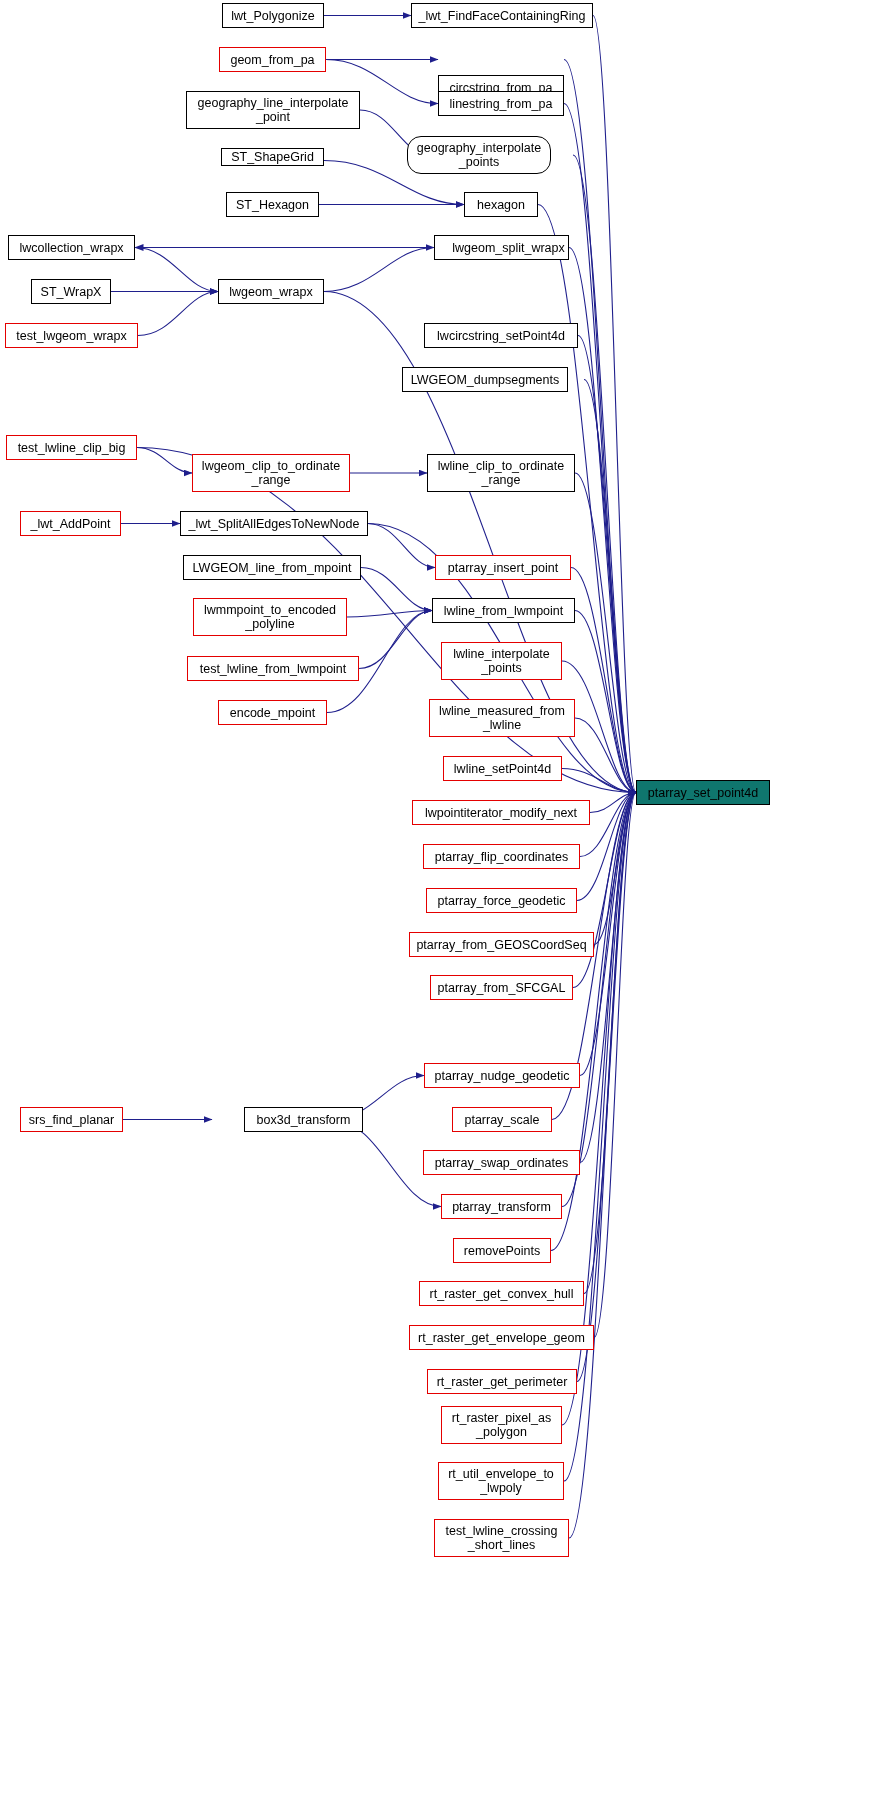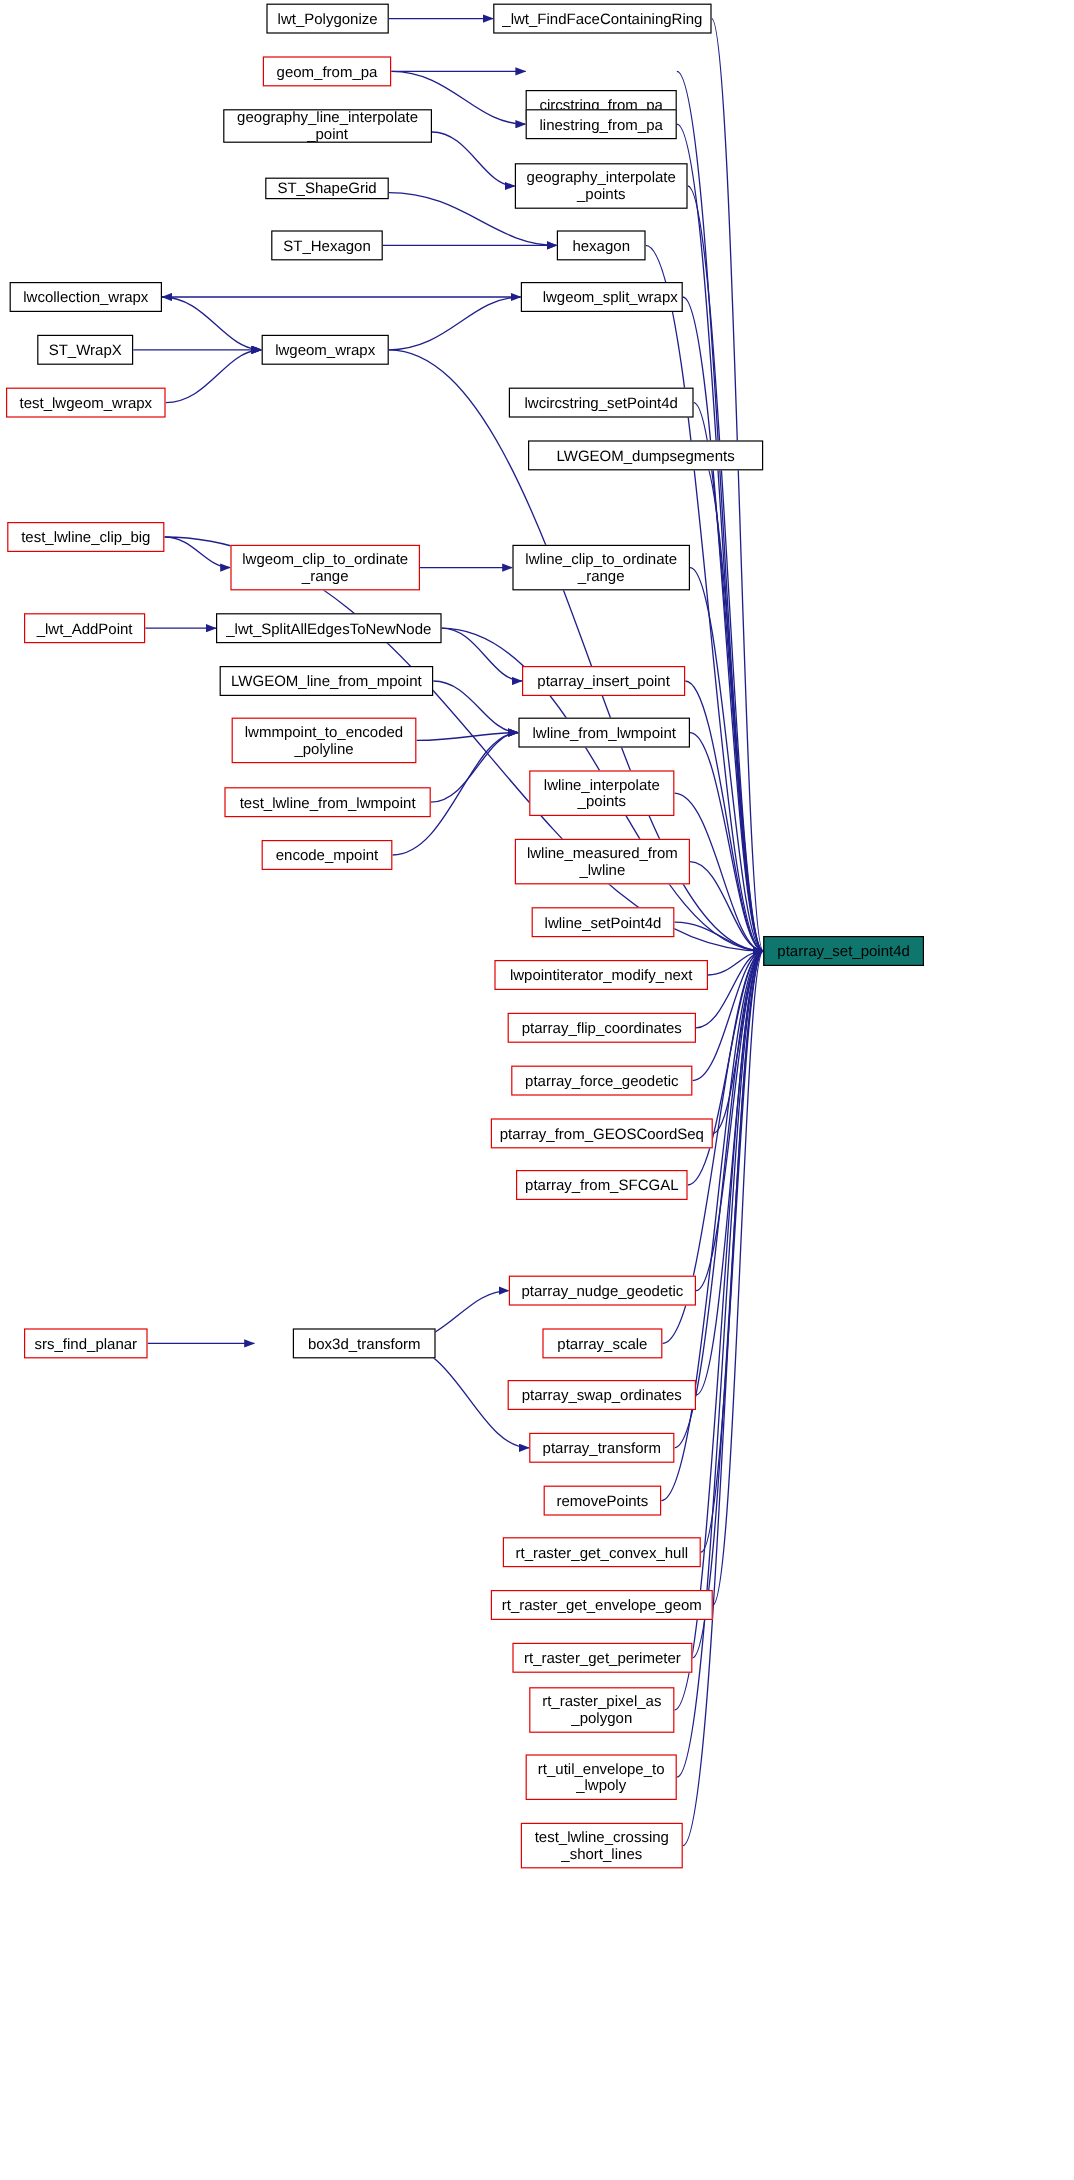--- a/index.html
+++ b/index.html
@@ -112,35 +112,35 @@
         <path d="M562,1425 C595.3,1425 607.88,792.5 636,792.5"></path>
         <path d="M564,1481 C596.4,1481 608.64,792.5 636,792.5"></path>
         <path d="M569,1538 C599.15,1538 610.54,792.5 636,792.5"></path>
       </g>
   </svg>
   <div id="node-layer">
       <div class="node" style="left: 222px; top: 3px; width: 102px; height: 25px;">lwt_Polygonize</div>
       <div class="node" style="left: 411px; top: 3px; width: 182px; height: 25px;">_lwt_FindFaceContainingRing</div>
       <div class="node red" style="left: 219px; top: 47px; width: 107px; height: 25px;">geom_from_pa</div>
       <div class="node" style="left: 438px; top: 47px; width: 126px; height: 25px; margin-top: 28px;">circstring_from_pa</div>
-      <div class="node" style="left: 186px; top: 91px; width: 174px; height: 28px;">geography_line_interpolate
+      <div class="node" style="left: 186px; top: 91px; width: 174px; height: 38px;">geography_line_interpolate
 _point</div>
       <div class="node" style="left: 438px; top: 91px; width: 126px; height: 25px;">linestring_from_pa</div>
       <div class="node" style="left: 221px; top: 148px; width: 103px; height: 18px;">ST_ShapeGrid</div>
-      <div class="node" style="left: 429px; top: 136px; width: 144px; height: 38px;">geography_interpolate
+      <div class="node" style="left: 407px; top: 136px; width: 144px; height: 38px; border-radius: 14px;">geography_interpolate
 _points</div>
       <div class="node" style="left: 226px; top: 192px; width: 93px; height: 25px;">ST_Hexagon</div>
       <div class="node" style="left: 464px; top: 192px; width: 74px; height: 25px;">hexagon</div>
       <div class="node" style="left: 8px; top: 235px; width: 127px; height: 25px;">lwcollection_wrapx</div>
       <div class="node" style="left: 434px; top: 235px; width: 135px; height: 25px; padding-left: 16px;">lwgeom_split_wrapx</div>
       <div class="node" style="left: 31px; top: 279px; width: 80px; height: 25px;">ST_WrapX</div>
       <div class="node" style="left: 218px; top: 279px; width: 106px; height: 25px;">lwgeom_wrapx</div>
       <div class="node red" style="left: 5px; top: 323px; width: 133px; height: 25px;">test_lwgeom_wrapx</div>
       <div class="node" style="left: 424px; top: 323px; width: 154px; height: 25px;">lwcircstring_setPoint4d</div>
-      <div class="node" style="left: 440px; top: 367px; width: 196px; height: 25px;">LWGEOM_dumpsegments</div>
+      <div class="node" style="left: 402px; top: 367px; width: 166px; height: 25px;">LWGEOM_dumpsegments</div>
       <div class="node red" style="left: 6px; top: 435px; width: 131px; height: 25px;">test_lwline_clip_big</div>
       <div class="node red" style="left: 192px; top: 454px; width: 158px; height: 38px;">lwgeom_clip_to_ordinate
 _range</div>
       <div class="node" style="left: 427px; top: 454px; width: 148px; height: 38px;">lwline_clip_to_ordinate
 _range</div>
       <div class="node red" style="left: 20px; top: 511px; width: 101px; height: 25px;">_lwt_AddPoint</div>
       <div class="node" style="left: 180px; top: 511px; width: 188px; height: 25px;">_lwt_SplitAllEdgesToNewNode</div>
       <div class="node" style="left: 183px; top: 555px; width: 178px; height: 25px;">LWGEOM_line_from_mpoint</div>
       <div class="node red" style="left: 435px; top: 555px; width: 136px; height: 25px;">ptarray_insert_point</div>
       <div class="node red" style="left: 193px; top: 598px; width: 154px; height: 38px;">lwmmpoint_to_encoded

